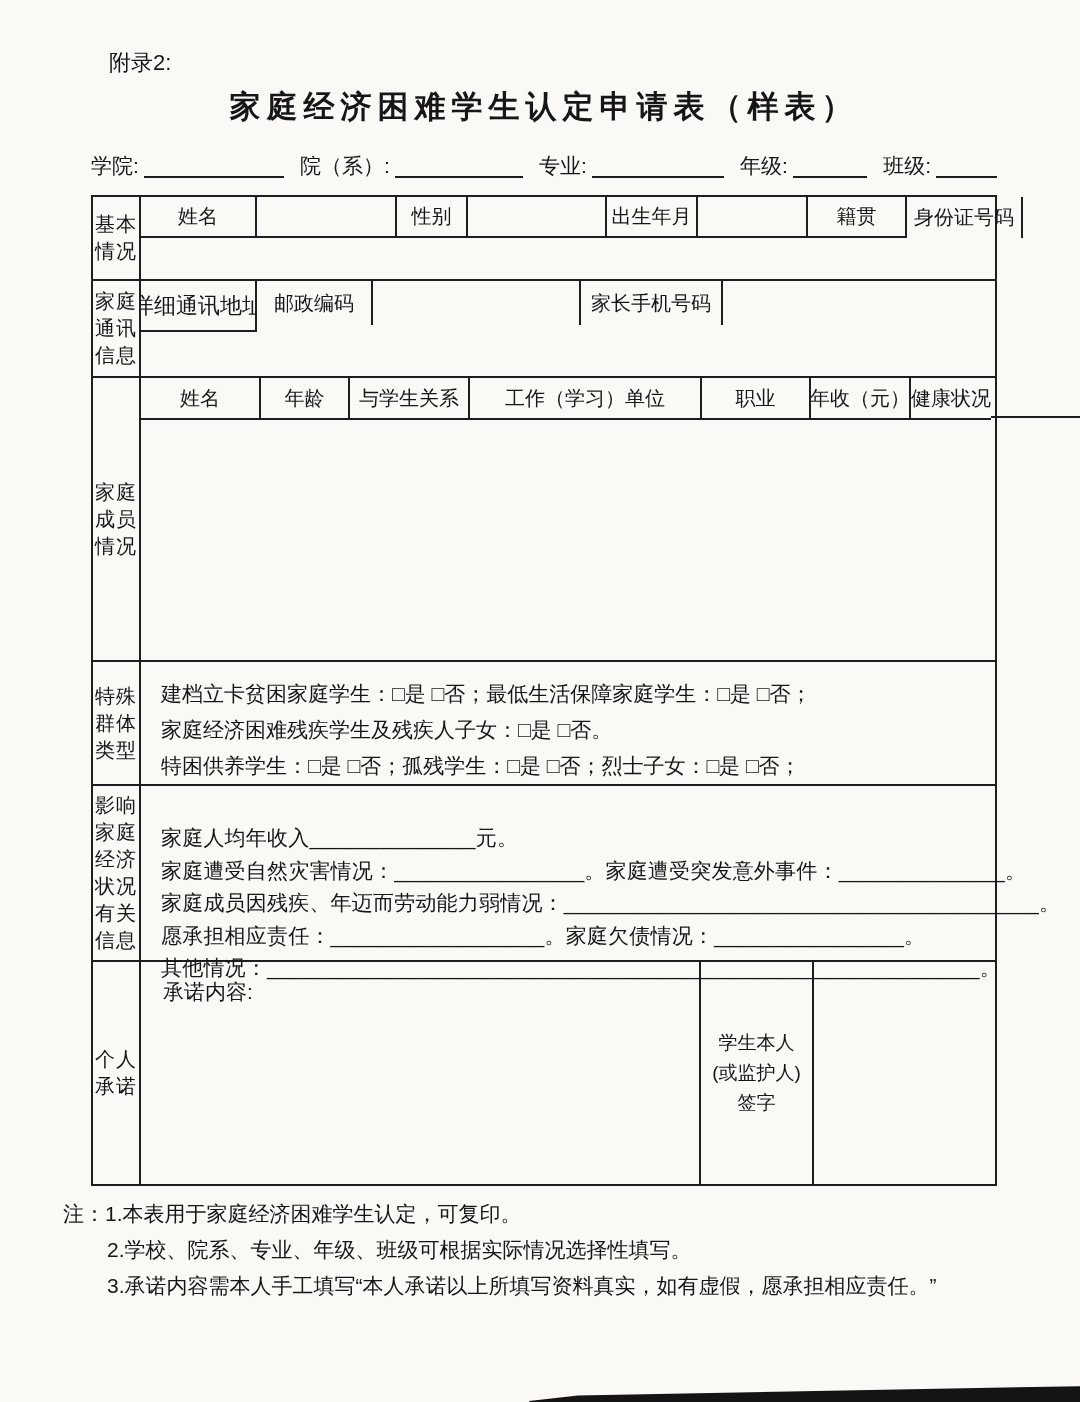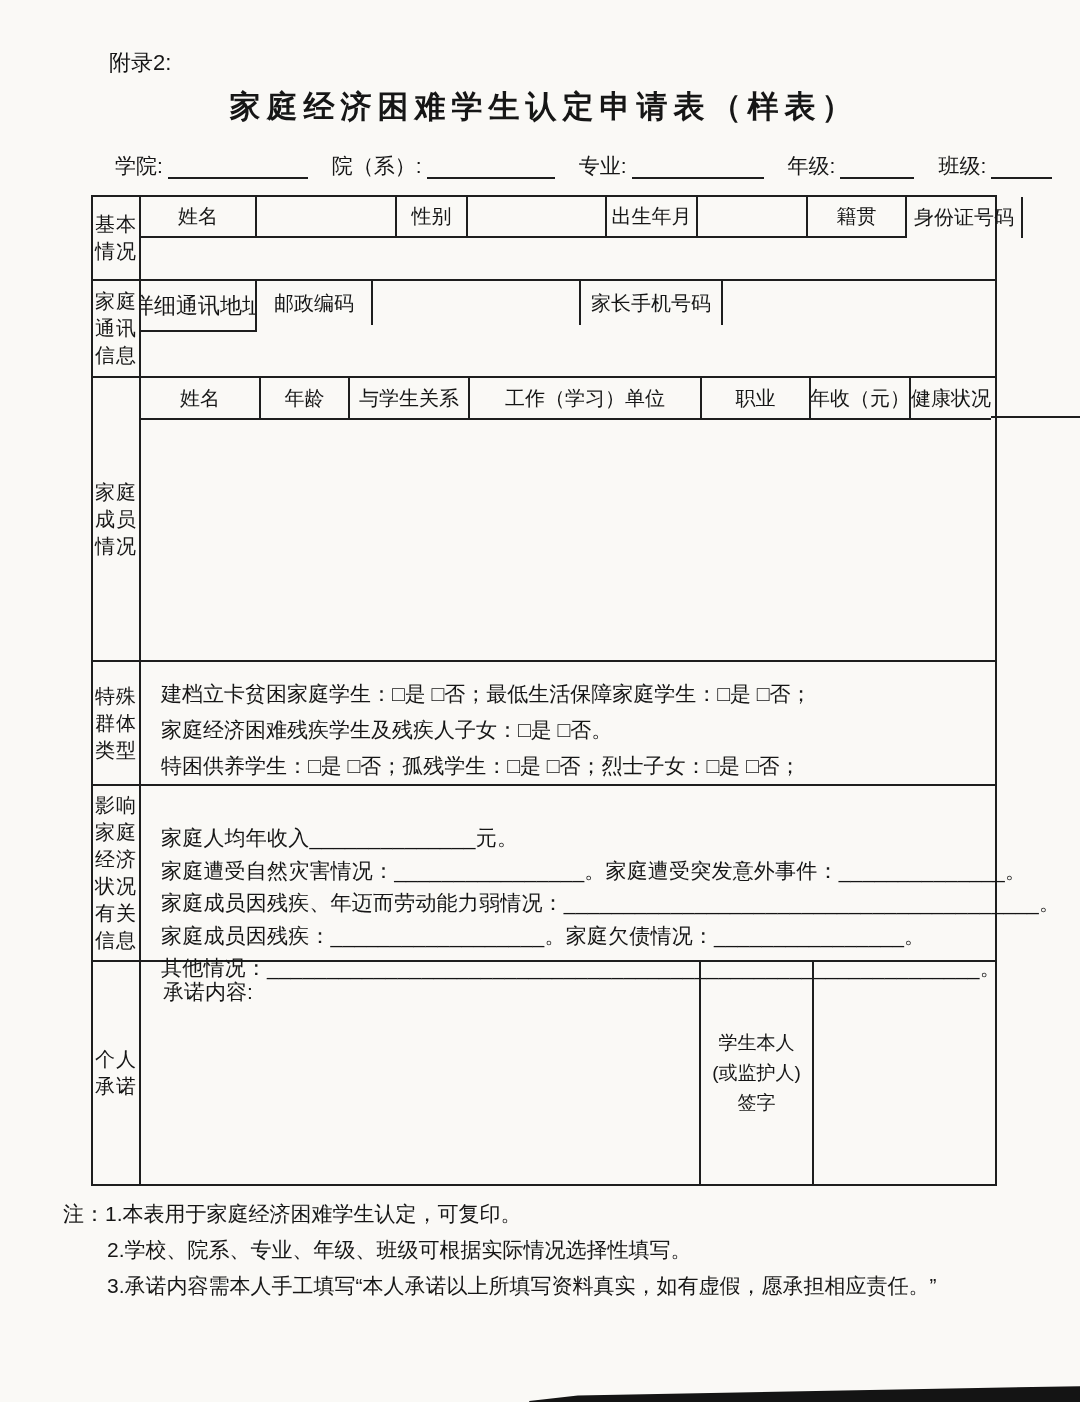--- a/index.html
+++ b/index.html
@@ -17,21 +17,21 @@
   .doc-title {
     position:absolute; top:86px; left:91px; width:906px;
     text-align:center; font-size:31px; font-weight:bold; letter-spacing:6px;
     white-space:nowrap;
   }
   .header-row {
     position:absolute; top:152px; left:91px; width:906px;
     display:flex; justify-content:space-between; align-items:flex-end;
     font-size:21px; white-space:nowrap;
   }
-  .hfield { display:flex; align-items:center;margin-left:24px; }
+  .hfield { display:flex; align-items:flex-start; }
   .hblank { display:inline-block; border-bottom:2px solid #1e1e1e; height:26px; margin-left:5px; }
 
   .form-table {
     position:absolute; top:195px; left:91px; width:906px;
     border:2px solid #1e1e1e;
     font-size:21px;
   }
   .section { display:flex; border-bottom:2px solid #1e1e1e; }
   .section:last-child { border-bottom:none; }
   .sec-label {
@@ -244,21 +244,21 @@
         <span>经济</span>
         <span>状况</span>
         <span>有关</span>
         <span>信息</span>
       </div>
       <div class="sec-body">
         <div class="econ-block">
           <div class="tline">家庭人均年收入______________元。</div>
           <div class="tline">家庭遭受自然灾害情况：________________。家庭遭受突发意外事件：______________。</div>
           <div class="tline">家庭成员因残疾、年迈而劳动能力弱情况：________________________________________。</div>
-          <div class="tline">家庭成员因残疾：__________________。家庭欠债情况：________________。</div>
+          <div class="tline">愿承担相应责任：__________________。家庭欠债情况：________________。</div>
           <div class="tline">其他情况：____________________________________________________________。</div>
         </div>
       </div>
     </div>
 
     <div class="section" style="height:222px">
       <div class="sec-label">
         <span>个人</span>
         <span>承诺</span>
       </div>

